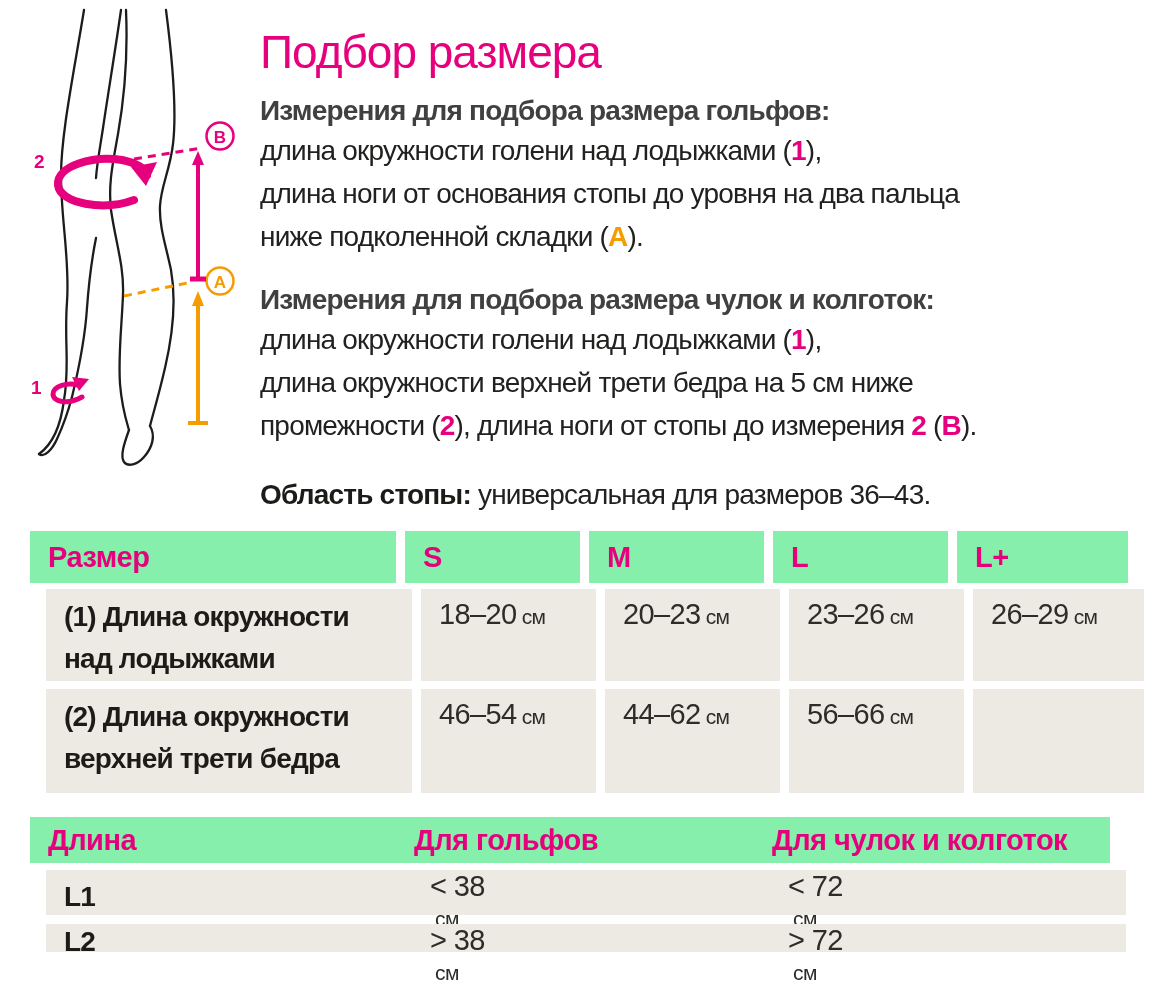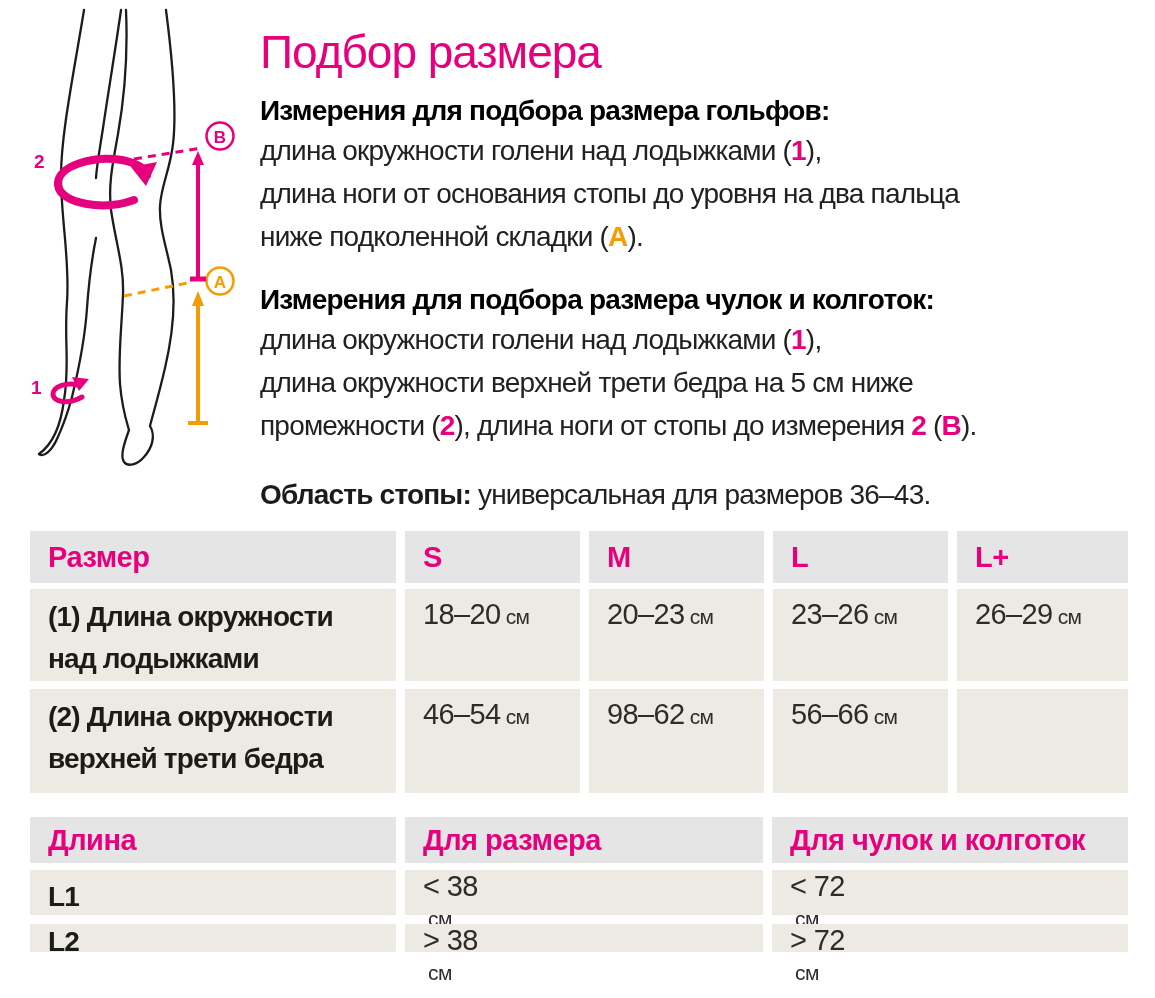--- a/index.html
+++ b/index.html
@@ -9,39 +9,39 @@
   }
   
   .illus{position:absolute;left:8px;top:8px;}
   
   .content{position:absolute;left:260px;top:27px;width:888px;}
   .page-title{
     margin:0 0 16px 0;font-size:46px;line-height:50px;font-weight:normal;
     letter-spacing:-1px;color:#e6007e;
   }
   .para{margin:0 0 24px 0;}
-  .para-heading{font-size:28px;line-height:36px;font-weight:bold;letter-spacing:-0.8px;color:#000000;}
+  .para-heading{font-size:28px;line-height:36px;font-weight:bold;letter-spacing:-0.8px;color:#404040;}
   .body-line{font-size:28px;line-height:43px;letter-spacing:-0.8px;white-space:nowrap;}
   .run-pink{color:#e6007e;font-weight:bold;}
   .run-orange{color:#f59c00;font-weight:bold;}
   .foot-note{margin-top:28px;font-size:28px;line-height:40px;letter-spacing:-0.8px;white-space:nowrap;}
   .foot-note .bold{font-weight:bold;color:#1d1b18;}
   
   .tbl{position:absolute;left:30px;width:1098px;}
   .size-table{top:531px;}
   .length-table{top:817px;}
   .grid-5{display:grid;grid-template-columns:366px 175px 175px 175px 171px;column-gap:9px;}
-  .grid-3{display:grid;grid-template-columns:366px 358px 356px;column-gap:9px;}
+  .grid-3{display:grid;grid-template-columns:366px 358px 356px;column-gap:0;}
   .hdr-cell{
-    background:#e5e5e5;display:flex;align-items:center;padding-left:18px;
+    background:#86efac;display:flex;align-items:center;padding-left:18px;
     font-size:29px;font-weight:bold;letter-spacing:-0.5px;color:#e6007e;
   }
   .size-table .hdr-row .hdr-cell{height:52px;}
   .length-table .hdr-row .hdr-cell{height:46px;}
-  .data-row{margin-top:8px;}
+  .data-row{margin-top:8px;margin-left:16px;}
   .size-table .row-1{margin-top:6px;}
   .size-table .row-1 .cell{height:92px;}
   .size-table .row-2 .cell{height:104px;}
   .length-table .row-1{margin-top:7px;}
   .length-table .row-1 .cell{height:45px;}
   .length-table .row-2{margin-top:9px;}
   .length-table .row-2 .cell{height:28px;}
   .cell{background:#edeae4;box-sizing:border-box;}
   .label-cell{padding:7px 10px 0 18px;font-size:28px;line-height:42px;font-weight:bold;letter-spacing:-0.8px;color:#1d1b18;}
   .value-cell{padding:9px 6px 8px 18px;font-size:29px;letter-spacing:-0.6px;color:#2e2c29;white-space:nowrap;}
@@ -136,30 +136,30 @@
         <div class="cell value-cell"><span>20–23</span><span class="unit">см</span></div>
         <div class="cell value-cell"><span>23–26</span><span class="unit">см</span></div>
         <div class="cell value-cell"><span>26–29</span><span class="unit">см</span></div>
       </div>
       <div class="grid-5 data-row row-2">
         <div class="cell label-cell">
           <div>(2) Длина окружности</div>
           <div>верхней трети бедра</div>
         </div>
         <div class="cell value-cell"><span>46–54</span><span class="unit">см</span></div>
-        <div class="cell value-cell"><span>98–62</span><span class="unit">см</span></div>
+        <div class="cell value-cell"><span>44–62</span><span class="unit">см</span></div>
         <div class="cell value-cell"><span>56–66</span><span class="unit">см</span></div>
         <div class="cell value-cell"></div>
       </div>
     </div>
 
   <div class="tbl length-table" id="length-table">
       <div class="grid-3 hdr-row">
         <div class="hdr-cell">Длина</div>
-        <div class="hdr-cell">Для размера</div>
+        <div class="hdr-cell">Для гольфов</div>
         <div class="hdr-cell">Для чулок и колготок</div>
       </div>
       <div class="grid-3 data-row row-1">
         <div class="cell label-cell">L1</div>
         <div class="cell value-cell">
           <span>&lt; 38</span>
           <span class="unit">см</span>
         </div>
         <div class="cell value-cell">
           <span>&lt; 72</span>

